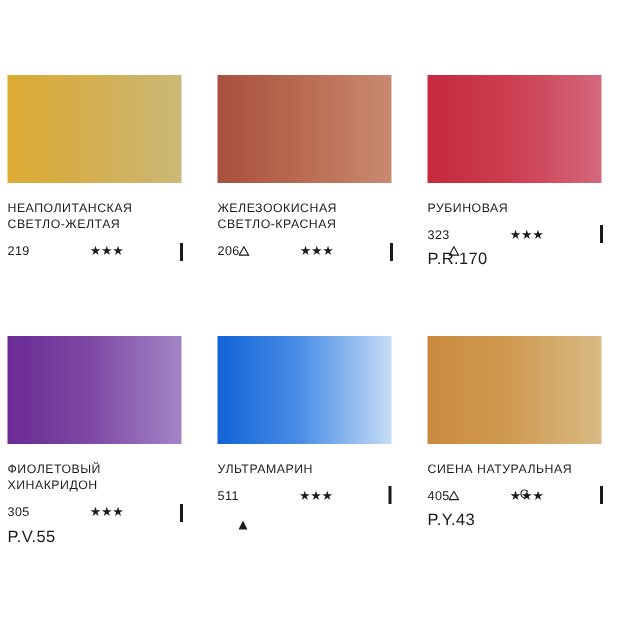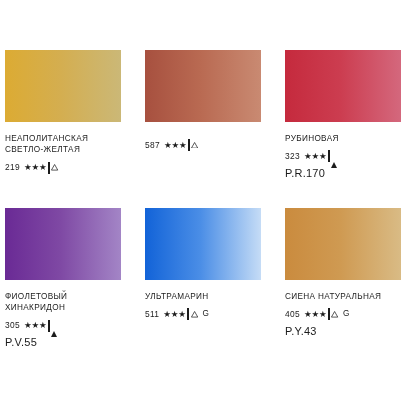--- a/index.html
+++ b/index.html
@@ -20,21 +20,21 @@
     box-sizing: border-box;
     padding: 0;
   }
   .row {
     position: absolute;
     left: 0;
     width: 420px;
     display: flex;
   }
   .row-1 { top: 50px; }
-  .row-2 { top: 208px; }
+  .row-2 { top: 224px; }
   .cell {
     width: 140px;
     box-sizing: border-box;
     padding-left: 5px;
     padding-right: 19px;
   }
   .swatch {
     width: 116px;
     height: 72px;
     border: 0;
@@ -53,20 +53,21 @@
     margin: 0;
   }
   .code-line {
     margin-top: 7px;
     font-size: 8.4px;
     line-height: 10px;
     color: #1b1b1b;
     display: flex;
     align-items: center;
     white-space: nowrap;
+    gap: 36px;
   }
   .code-num {
     letter-spacing: 0.3px;
     margin-right: 4px;
   }
   .stars {
     letter-spacing: -0.2px;
     font-size: 8.6px;
     margin-right: 1.5px;
   }
@@ -145,22 +146,24 @@
                   <path d="M5 0.6 L9.4 8.4 L0.6 8.4 Z" fill="none" stroke="#1b1b1b" stroke-width="1"></path>
                 </svg></span></span>
           <span class="marker-g"></span>
         </div>
       </div>
     </div>
 
     <div class="cell">
       <div class="swatch" style="background: linear-gradient(90deg, rgb(167, 80, 63) 0%, rgb(185, 106, 82) 48%, rgb(201, 138, 114) 100%);"></div>
       <div class="info">
-        <div class="code-line">
-          <span class="code-num">587</span>
+        <div class="pigment-name">ЖЕЛЕЗООКИСНАЯ
+СВЕТЛО-КРАСНАЯ</div>
+        <div class="code-line">
+          <span class="code-num">206</span>
           <span class="stars">★★★</span>
           <span class="glyph"><span class="sq sq-full"></span></span>
           <span class="glyph"><span class="tri-empty"><svg width="7.2" height="6.6" viewBox="0 0 10 9">
                   <path d="M5 0.6 L9.4 8.4 L0.6 8.4 Z" fill="none" stroke="#1b1b1b" stroke-width="1"></path>
                 </svg></span></span>
           <span class="marker-g"></span>
         </div>
       </div>
     </div>
 

